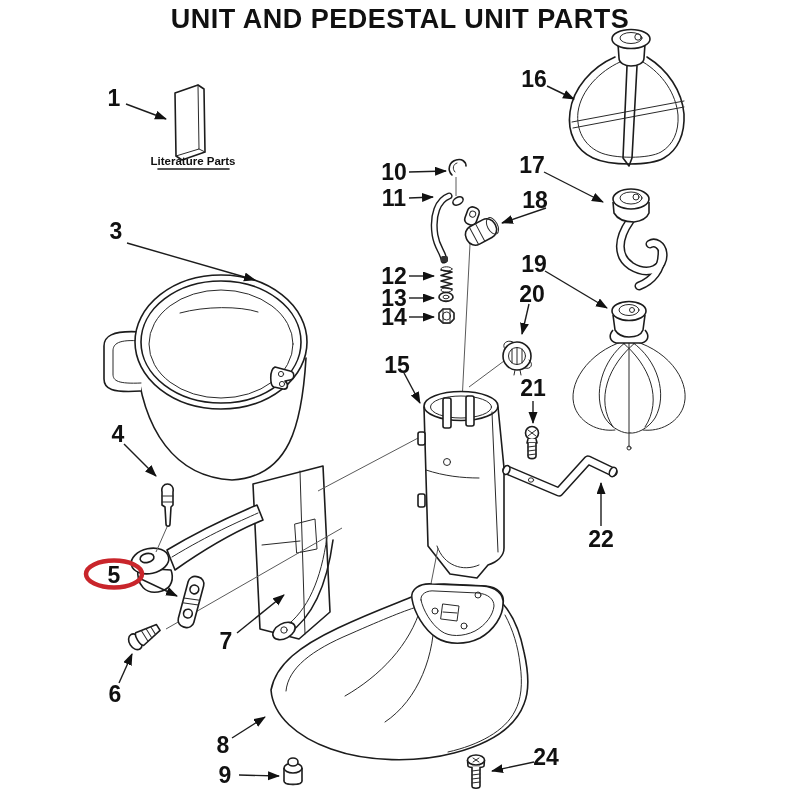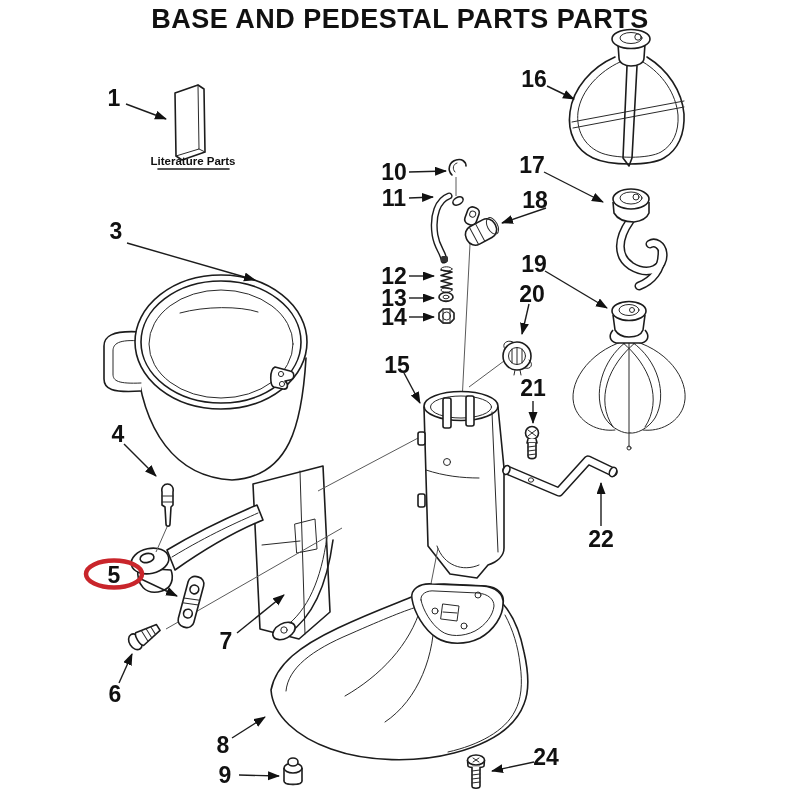--- a/index.html
+++ b/index.html
@@ -13,21 +13,21 @@
   .tn{fill:none;stroke:#2a2a2a;stroke-width:1;stroke-linecap:round;}
   .ldr{stroke:#1c1c1c;stroke-width:1.4;fill:none;}
   .asm{stroke:#5a5a5a;stroke-width:1;fill:none;}
   .num{font-family:"Liberation Sans",sans-serif;font-size:23px;font-weight:700;fill:#111;text-anchor:middle;}
   .cap{font-family:"Liberation Sans",sans-serif;font-size:11.5px;font-weight:700;fill:#111;text-anchor:middle;}
 </style>
 </head>
 <body>
 
 <div class="stage">
-  <div class="title">BASE AND PEDESTAL PARTS PARTS</div>
+  <div class="title">UNIT AND PEDESTAL UNIT PARTS</div>
 
   <svg width="800" height="800" viewBox="0 0 800 800">
     <defs>
       <marker id="ah" orient="auto" markerUnits="userSpaceOnUse" markerWidth="13" markerHeight="10" refX="11" refY="4.5">
         <path d="M0,0 L12,4.5 L0,9 Z" fill="#111"></path>
       </marker>
     </defs>
 
     <line class="asm" x1="470" y1="244" x2="462" y2="402"></line>
 

